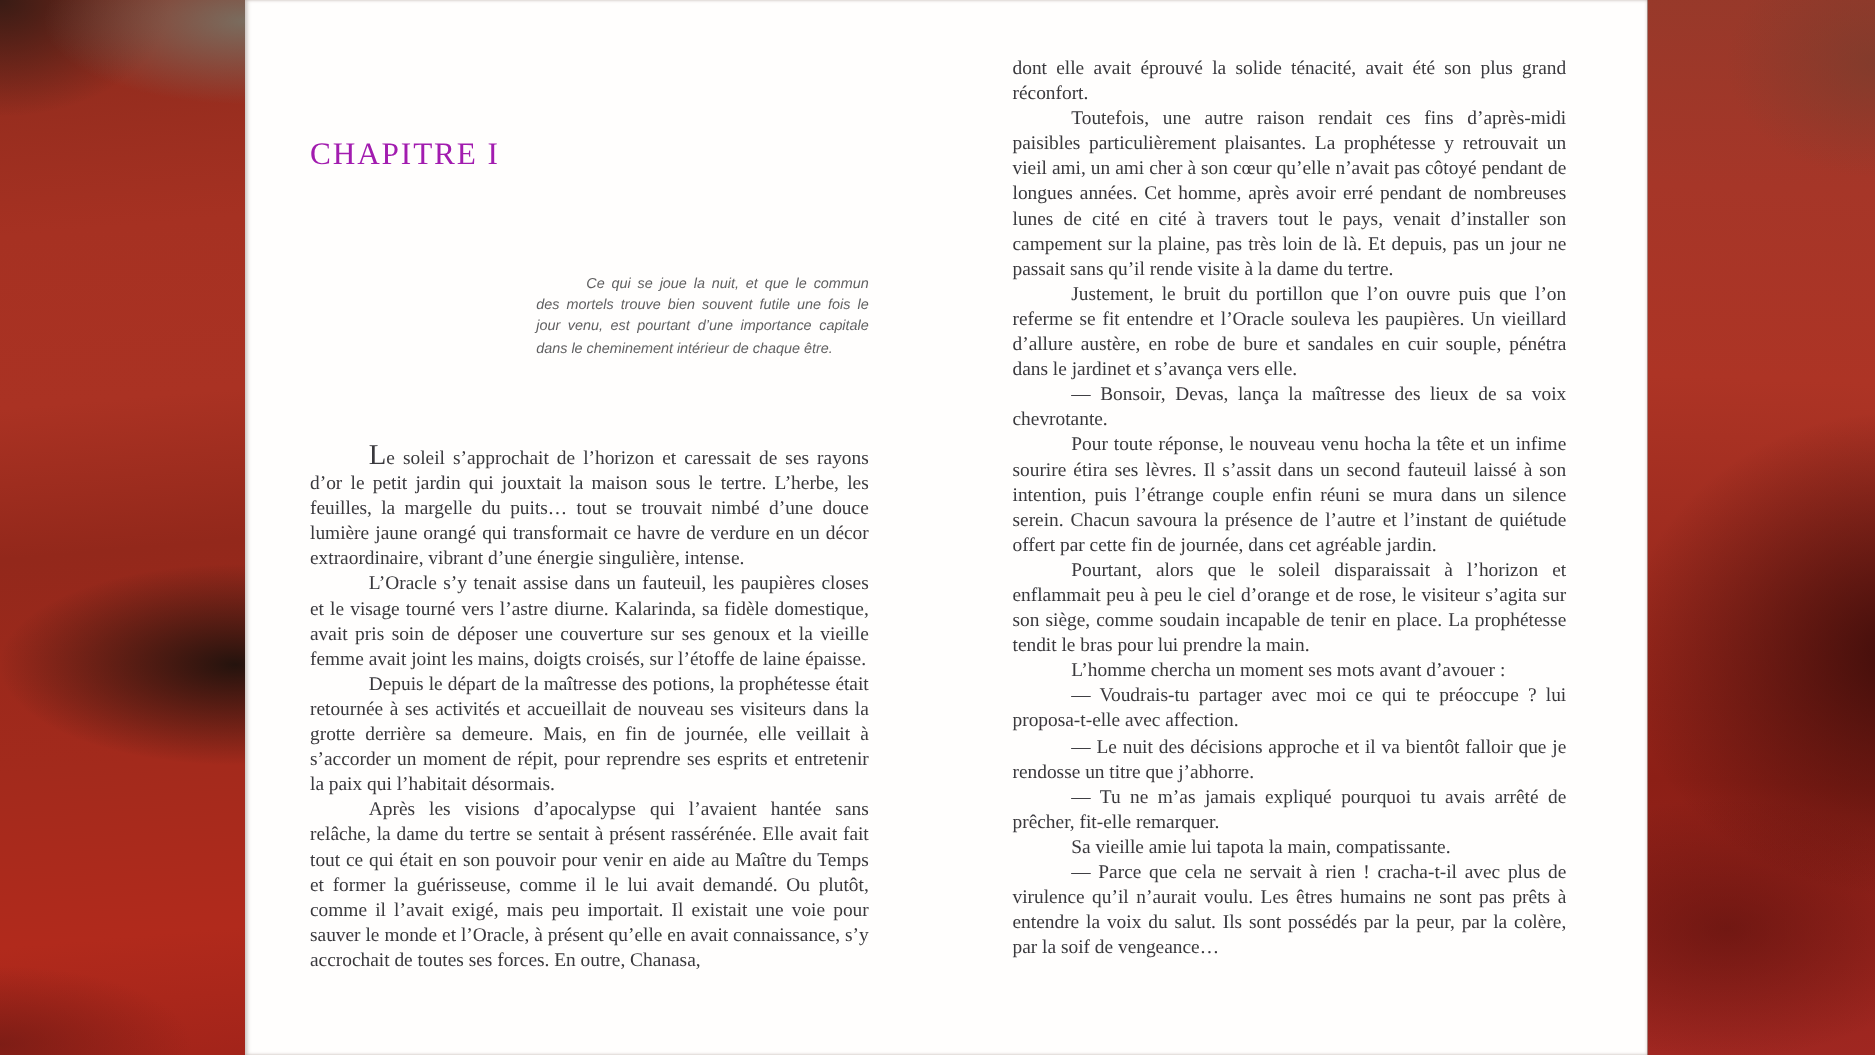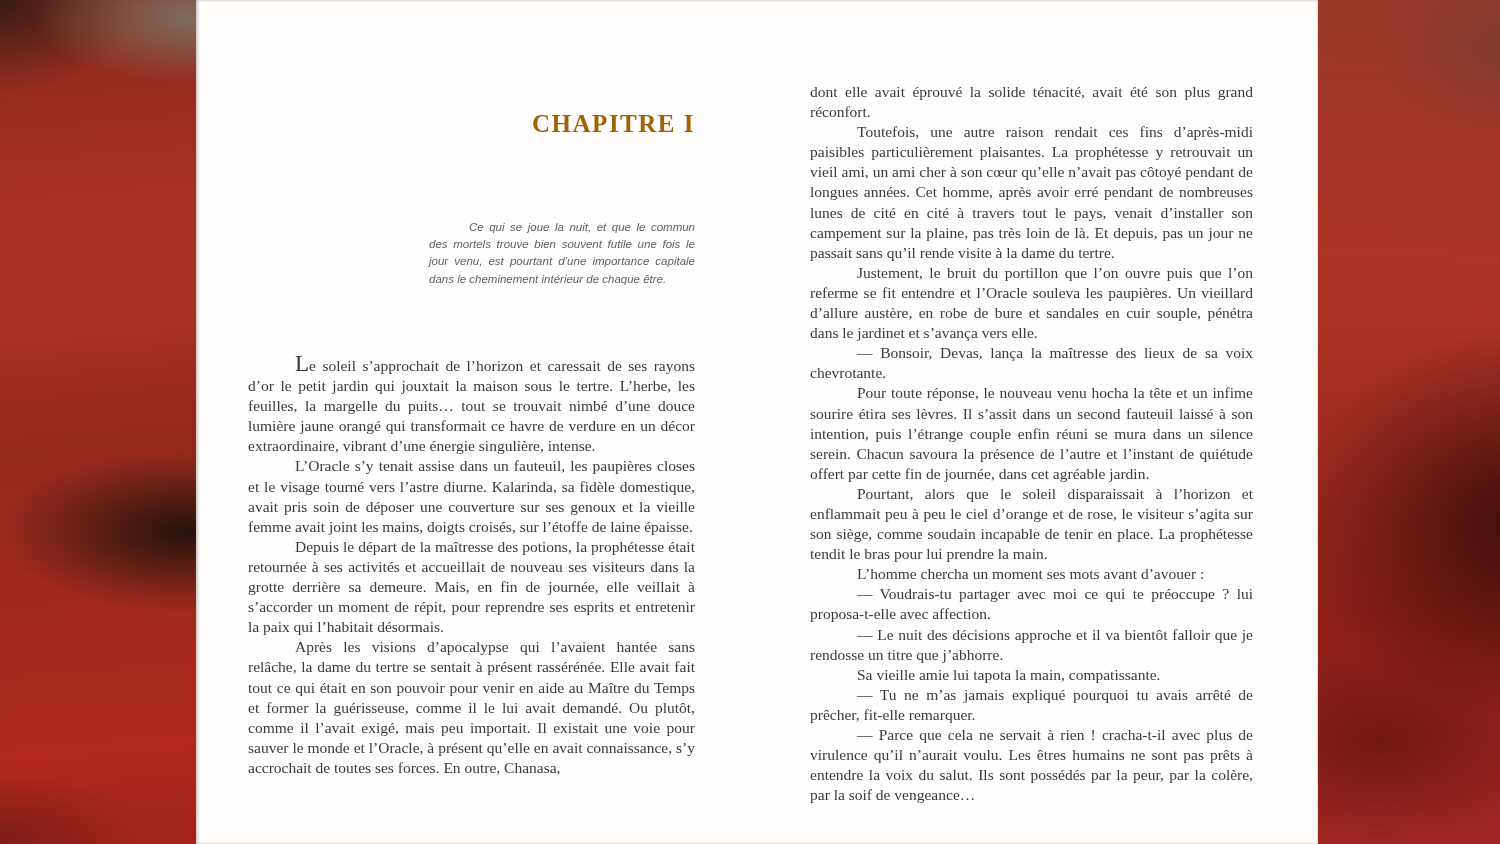--- a/index.html
+++ b/index.html
@@ -33,39 +33,39 @@
   .spread{
     position:absolute;left:196px;top:0;width:1122px;height:844px;
     background:#fffefd;
     box-shadow:inset 2px 0 3px rgba(60,35,25,0.25), inset -1px 0 2px rgba(120,60,40,0.15);
   }
   .col{position:absolute;top:0;}
   .col-left{left:52px;width:447px;}
   .col-right{left:614px;width:443px;top:45px;}
   .chapter-title{
     position:absolute;left:0;top:110px;width:447px;
-    text-align:right;font-size:25px;letter-spacing:1.5px;color:#a16207;font-weight:bold;
+    text-align:left;font-size:25px;letter-spacing:1.5px;color:#a21caf;
   }
   .epigraph{
     position:absolute;left:181px;top:182px;width:266px;
     font-family:"Liberation Sans",sans-serif;font-style:italic;
     font-size:11.5px;line-height:17.2px;color:#5f5f60;
     text-align:justify;
     margin-top:37px;
   }
   .epigraph p{margin:0;text-indent:40px;}
   .epigraph .attribution{margin-top:18px;}
   .bodytext{
     position:absolute;left:0;width:100%;
     font-size:15.5px;line-height:20.1px;color:#3a393d;text-align:justify;
   }
   .col-left .bodytext{top:334px;margin-top:20px;}
   .col-right .bodytext{top:0;}
   .bodytext p{margin:0;text-indent:47px;}
-  .bodytext p.no-indent{text-indent:0;margin-top:37px;}
+  .bodytext p.no-indent{text-indent:0;}
   .bodytext p.lettrine::first-letter{font-size:23px;}
 </style>
 </head>
 <body>
 
 <div id="stage">
 
   <div class="bg-left"></div>
   <div class="bg-right"></div>
   <div class="blue-wisp"></div>
@@ -91,20 +91,20 @@
       <div class="bodytext">
         <p class="no-indent">dont elle avait éprouvé la solide ténacité, avait été son plus grand réconfort.</p>
         <p>Toutefois, une autre raison rendait ces fins d’après-midi paisibles particulièrement plaisantes. La prophétesse y retrouvait un vieil ami, un ami cher à son cœur qu’elle n’avait pas côtoyé pendant de longues années. Cet homme, après avoir erré pendant de nombreuses lunes de cité en cité à travers tout le pays, venait d’installer son campement sur la plaine, pas très loin de là. Et depuis, pas un jour ne passait sans qu’il rende visite à la dame du tertre.</p>
         <p>Justement, le bruit du portillon que l’on ouvre puis que l’on referme se fit entendre et l’Oracle souleva les paupières. Un vieillard d’allure austère, en robe de bure et sandales en cuir souple, pénétra dans le jardinet et s’avança vers elle.</p>
         <p>— Bonsoir, Devas, lança la maîtresse des lieux de sa voix chevrotante.</p>
         <p>Pour toute réponse, le nouveau venu hocha la tête et un infime sourire étira ses lèvres. Il s’assit dans un second fauteuil laissé à son intention, puis l’étrange couple enfin réuni se mura dans un silence serein. Chacun savoura la présence de l’autre et l’instant de quiétude offert par cette fin de journée, dans cet agréable jardin.</p>
         <p>Pourtant, alors que le soleil disparaissait à l’horizon et enflammait peu à peu le ciel d’orange et de rose, le visiteur s’agita sur son siège, comme soudain incapable de tenir en place. La prophétesse tendit le bras pour lui prendre la main.</p>
         <p>L’homme chercha un moment ses mots avant d’avouer :</p>
         <p>— Voudrais-tu partager avec moi ce qui te préoccupe ? lui proposa-t-elle avec affection.</p>
         <p>— Le nuit des décisions approche et il va bientôt falloir que je rendosse un titre que j’abhorre.</p>
+        <p>— Tu ne m’as jamais expliqué pourquoi tu avais arrêté de prêcher, fit-elle remarquer.</p>
         <p>Sa vieille amie lui tapota la main, compatissante.</p>
-        <p>— Tu ne m’as jamais expliqué pourquoi tu avais arrêté de prêcher, fit-elle remarquer.</p>
         <p>— Parce que cela ne servait à rien ! cracha-t-il avec plus de virulence qu’il n’aurait voulu. Les êtres humains ne sont pas prêts à entendre la voix du salut. Ils sont possédés par la peur, par la colère, par la soif de vengeance…</p>
       </div>
     </div>
 
   </div>
 </div>
 
 </body></html>

